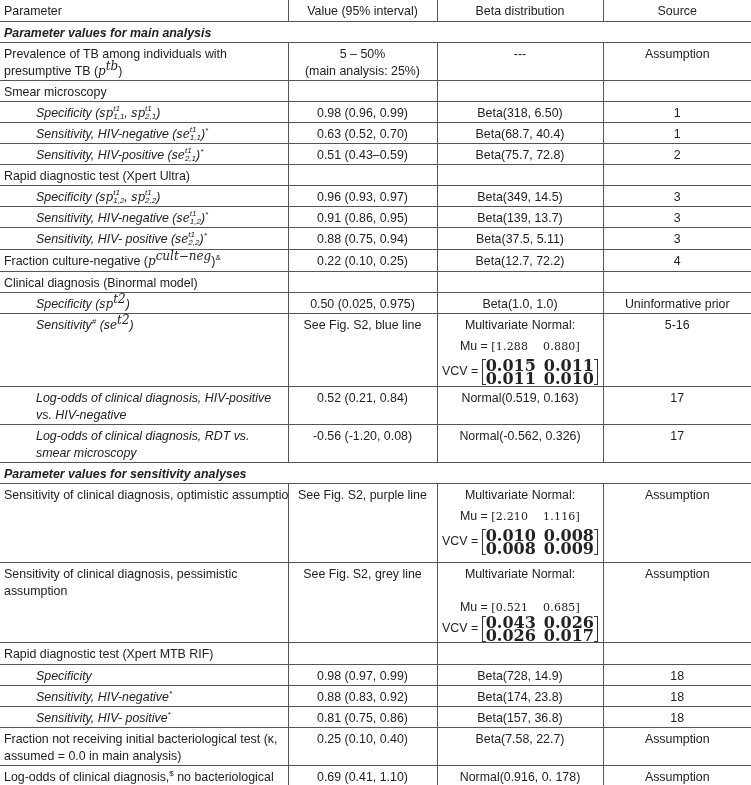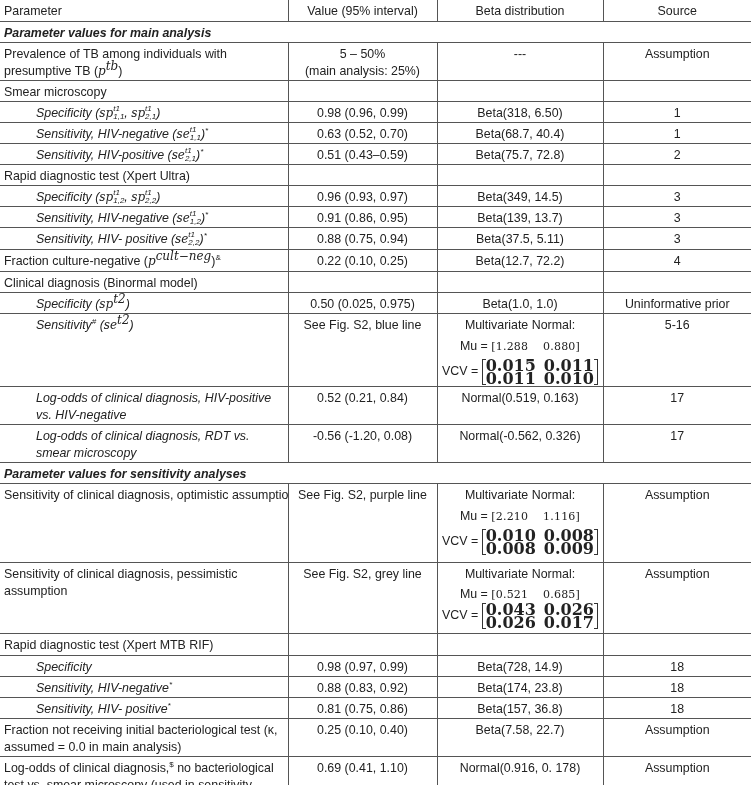--- a/index.html
+++ b/index.html
@@ -192,21 +192,21 @@
             </span></span>
     </td>
     <td class="ctr">Assumption</td>
   </tr>
 
   <tr style="height:71px">
     <td>Sensitivity of clinical diagnosis, pessimistic assumption</td>
     <td class="ctr">See Fig. S2, grey line</td>
     <td class="ctr">
       <span>Multivariate Normal:</span>
-      <span class="mvn-line" style="margin-top:3px"><span>Mu =</span> <span class="vec">[<span>0.521</span>&nbsp;&nbsp;&nbsp;&nbsp;<span>0.685</span>]</span></span>
+      <span class="mvn-line" style="margin-top:16px"><span>Mu =</span> <span class="vec">[<span>0.521</span>&nbsp;&nbsp;&nbsp;&nbsp;<span>0.685</span>]</span></span>
       <span class="mvn-line" style="margin-top:0"><span>VCV =</span> <span class="matrix">
               <span class="mbody">
                 <span class="mrow">
                   <span>0.043</span>
                   <span>0.026</span>
                 </span>
                 <span class="mrow">
                   <span>0.026</span>
                   <span>0.017</span>
                 </span>

